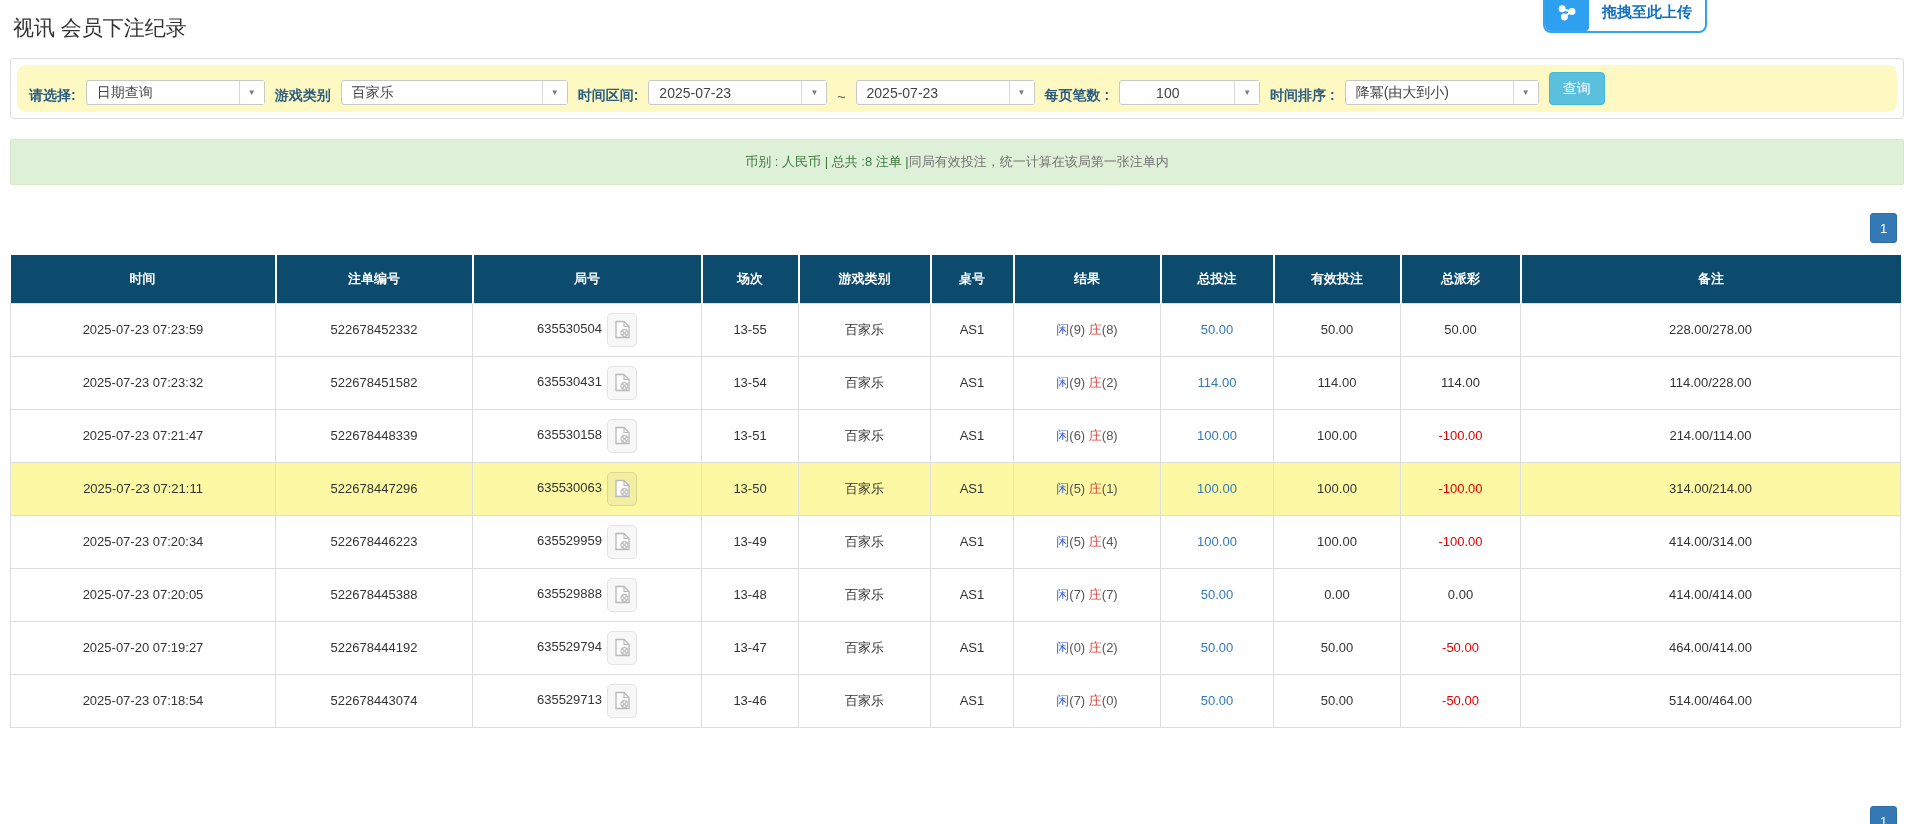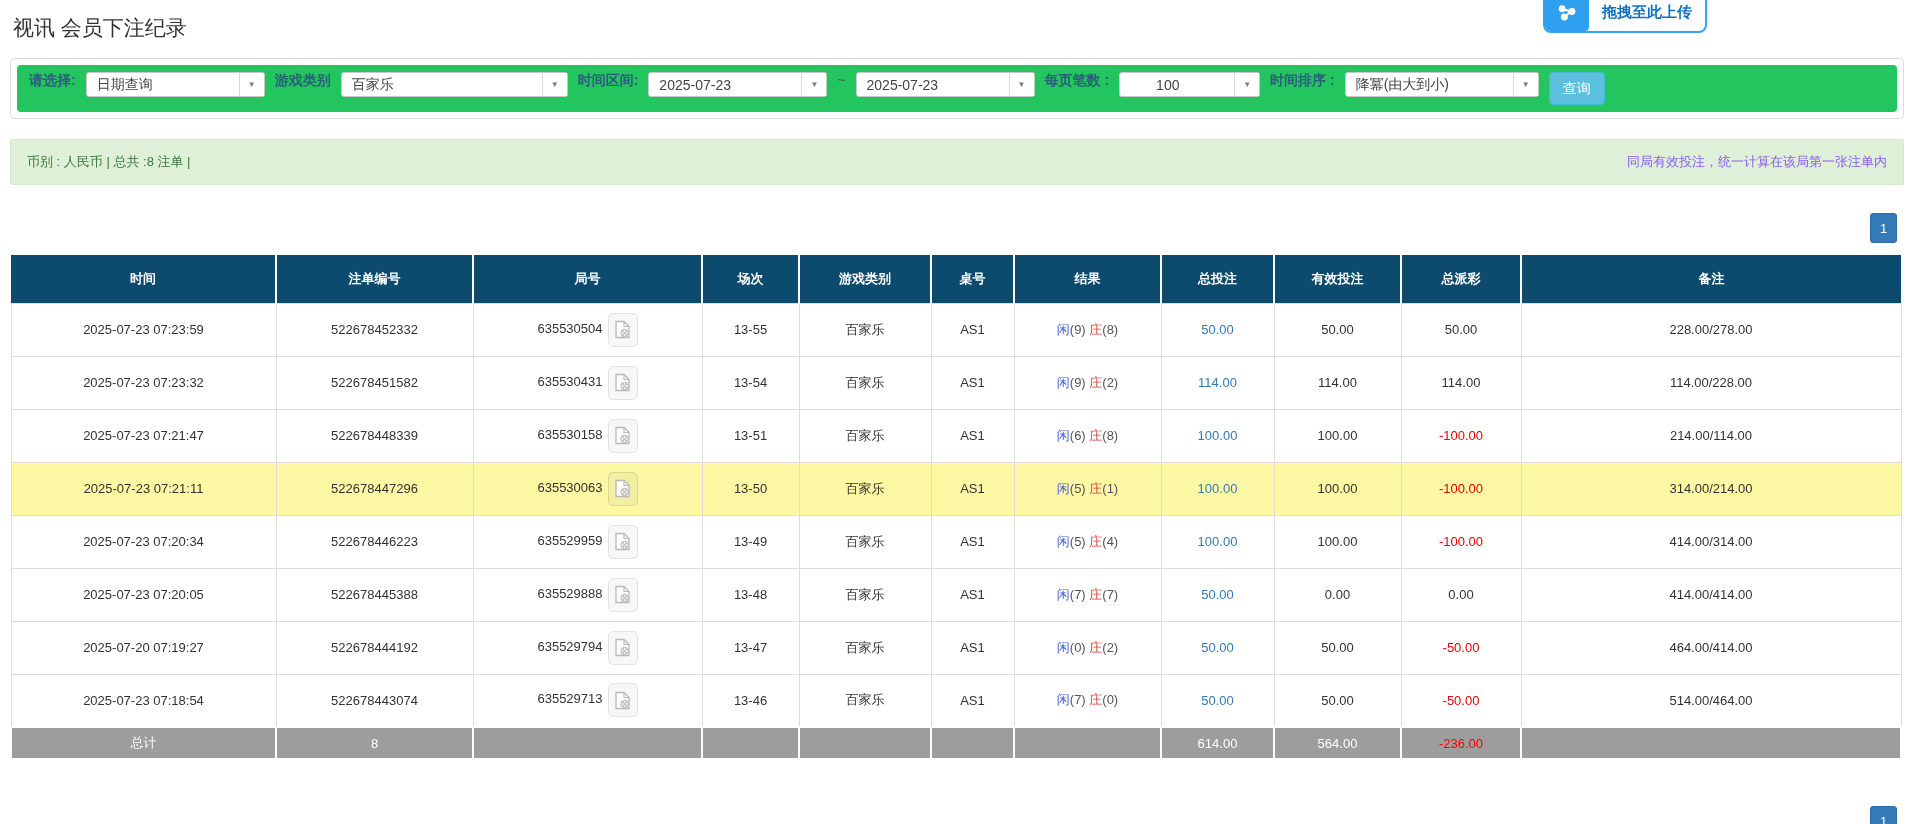--- a/index.html
+++ b/index.html
@@ -14,35 +14,35 @@
   
   .upload-btn {
     position:absolute; top:-9px; right:207px; height:42px; display:flex; align-items:stretch;
     background:#fff; border:2px solid #33a3f1; border-radius:8px; overflow:hidden; cursor:pointer;
   }
   .upload-icon-box { width:44px; background:#2f9ff0; display:flex; align-items:center; justify-content:center; border-radius:4px; }
   .upload-text { display:flex; align-items:center; padding:0 13px; color:#1170c2; font-weight:bold; font-size:15px; white-space:nowrap; }
 
   
   .filter-panel { margin:16px 10px 0 10px; border:1px solid #ddd; border-radius:4px; padding:6px; background:#fff; }
-  .filter-bar { background:#22c55e; border-radius:4px; padding:7px 12px; display:flex; align-items:flex-start; gap:10px; }
+  .filter-bar { background:#fef9c3; border-radius:9px; padding:7px 12px; display:flex; align-items:flex-end; gap:10px; }
   .f-label { color:#2c5d7c; font-weight:bold; font-size:14px; white-space:nowrap; }
   .combo { display:flex; align-items:stretch; background:#fff; border:1px solid #c8c8c8; border-radius:3px; height:25px;gap:12px; }
   .combo-text { display:flex; align-items:center; padding:0 10px; font-size:14px; color:#444; white-space:nowrap; overflow:hidden; }
   .combo-caret { width:25px; border-left:1px solid #d8d8d8; display:flex; align-items:center; justify-content:center; color:#7a7a7a; font-size:8px; background:#fff; cursor:pointer; }
   .w-select { width:140px; } .w-game { width:188px; } .w-date { width:140px; } .w-size { width:76px;margin-left:26px; } .w-sort { width:155px; }
   .tilde { color:#555; }
   .search-btn { background:#5bc0de; border:1px solid #46b8da; border-radius:4px; color:#fff; height:33px; padding:0 13px; font-size:14px; cursor:pointer; }
 
   
   .summary-bar {
     margin:20px 10px 0; height:46px; background:#dff0d8; border:1px solid #d6e9c6; border-radius:2px;
-    color:#3c763d; font-size:13px; padding:0 16px; display:flex; align-items:center; justify-content:space-between;
+    color:#3c763d; font-size:13px; padding:0 16px; display:flex; align-items:center; justify-content:center;
   }
-  .summary-note { color:#8b5cf6; }
+  .summary-note { color:#737373; }
 
   
   .pager-top { display:flex; justify-content:flex-end; margin:28px 17px 0 0; }
   .page-btn { width:27px; height:30px; background:#337ab7; border:1px solid #2e6da4; border-radius:3px; color:#fff; font-size:13px; display:flex; align-items:center; justify-content:center; cursor:pointer; }
   .pager-bottom { position:absolute; top:806px; right:17px; }
 
   
   .bet-table { margin:12px 0 0 10px; width:1890px; border-collapse:collapse; table-layout:fixed; font-size:13px; color:#333; }
   .bet-table thead th { background:#0c4a6e; color:#fff; height:48px; font-size:13px; font-weight:bold; border-right:2px solid #fff; padding:0 2px; }
   .bet-table thead th:last-child { border-right:none; }
@@ -332,31 +332,18 @@
         <td>百家乐</td>
         <td>AS1</td>
         <td><span class="xian">闲</span><span class="rnum">(7)</span> <span class="zhuang">庄</span><span class="rnum">(0)</span></td>
         <td><a class="amt-link">50.00</a></td>
         <td>50.00</td>
         <td><span class="neg">-50.00</span></td>
         <td>514.00/464.00</td>
       </tr>
     </tbody>
   <tfoot>
-    <tr>
-      <td>总计</td>
-      <td>8</td>
-      <td></td>
-        <td></td>
-        <td></td>
-      <td></td>
-        <td></td>
-      <td>614.00</td>
-      <td>564.00</td>
-      <td><span class="neg">-236.00</span></td>
-      <td></td>
-    </tr>
   </tfoot>
 </table>
 
 <div class="pager-bottom">
   <div class="page-btn">1</div>
 </div>
 
 </body></html>

